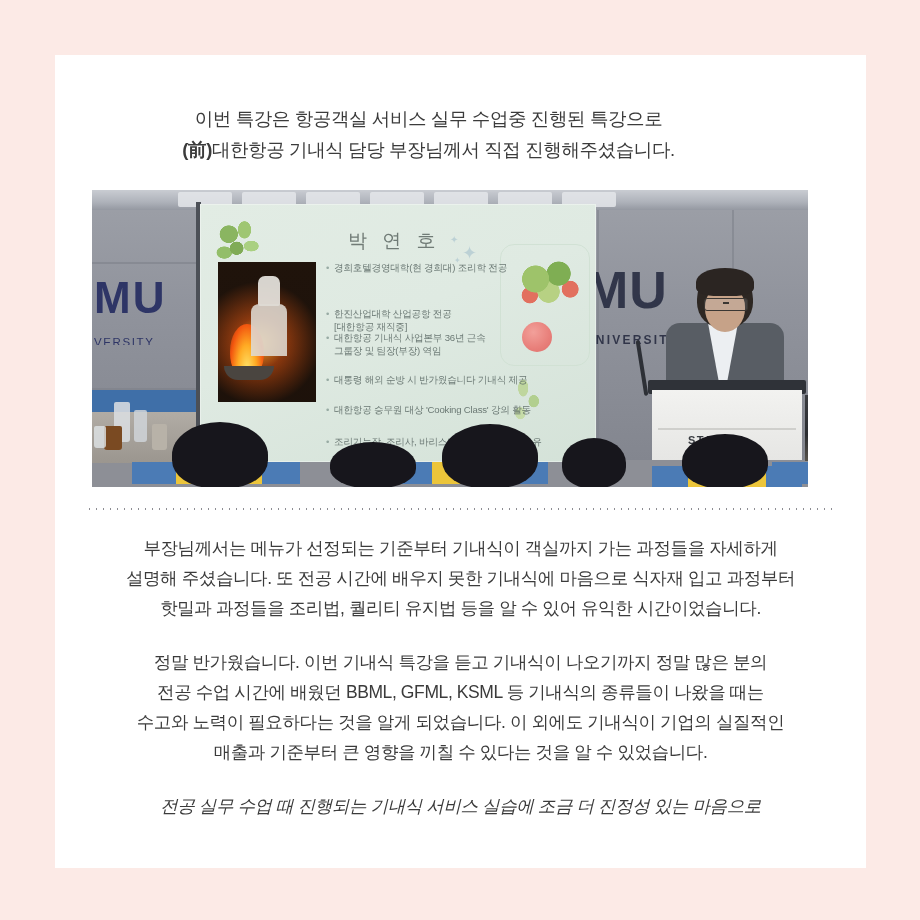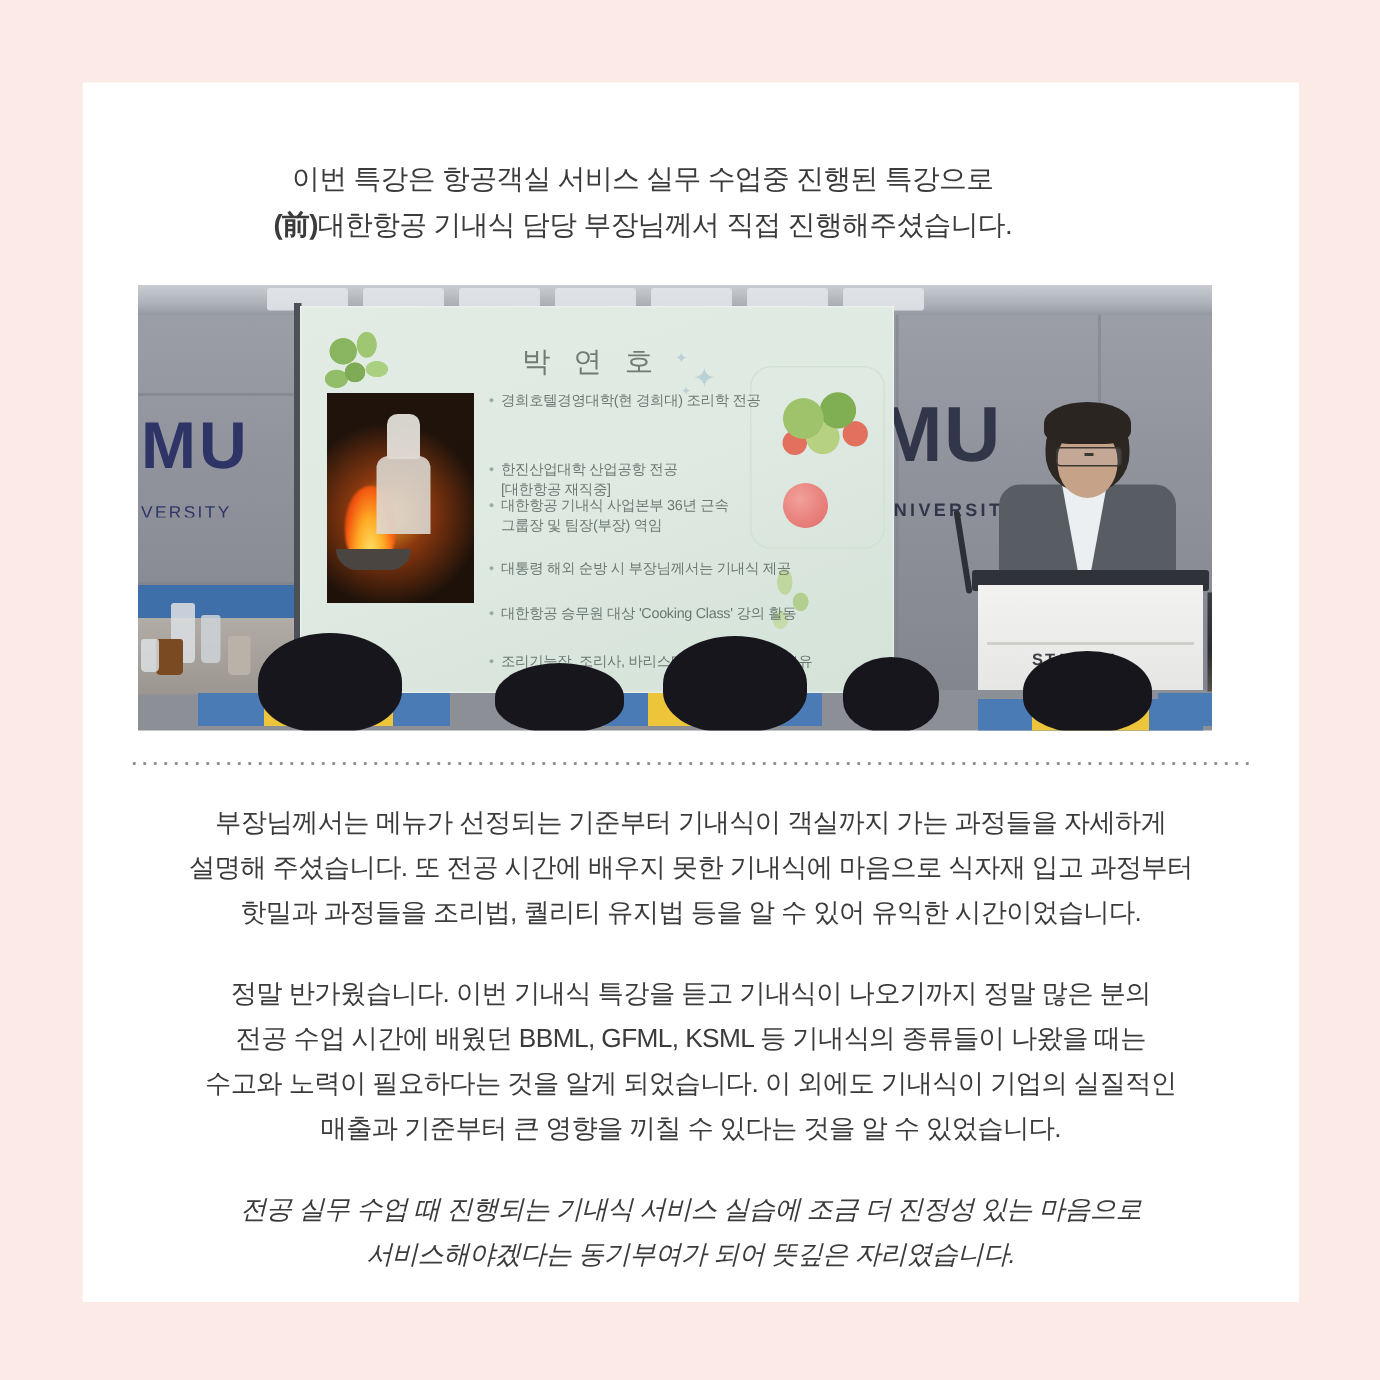--- a/index.html
+++ b/index.html
@@ -402,21 +402,21 @@
         </div>
         <div class="bullet-row" style="left:126px; top:88px;margin-top:16px;">
           <span class="dot">•</span><span>한진산업대학 산업공항 전공</span>
           <span class="ind">[대한항공 재직중]</span>
         </div>
         <div class="bullet-row" style="left:126px; top:128px;">
           <span class="dot">•</span><span>대한항공 기내식 사업본부 36년 근속</span>
           <span class="ind">그룹장 및 팀장(부장) 역임</span>
         </div>
         <div class="bullet-row" style="left:126px; top:170px;">
-          <span class="dot">•</span><span>대통령 해외 순방 시 부장님께서는 기내식 제공</span>
+          <span class="dot">•</span><span>대통령 해외 순방 시 반가웠습니다 기내식 제공</span>
         </div>
         <div class="bullet-row" style="left:126px; top:200px;">
           <span class="dot">•</span><span>대한항공 승무원 대상 'Cooking Class' 강의 활동</span>
         </div>
         <div class="bullet-row" style="left:126px; top:232px;">
           <span class="dot">•</span><span>조리기능장, 조리사, 바리스타 등 자격증 다수 보유</span>
         </div>
       </div>
 
       <div class="ph-layer" id="mic"></div>
@@ -459,18 +459,17 @@
         <span class="pl">핫밀과 과정들을 조리법, 퀄리티 유지법 등을 알 수 있어 유익한 시간이었습니다.</span>
       </div>
       <div class="para">
         <span class="pl">정말 반가웠습니다. 이번 기내식 특강을 듣고 기내식이 나오기까지 정말 많은 분의</span>
         <span class="pl">전공 수업 시간에 배웠던 BBML, GFML, KSML 등 기내식의 종류들이 나왔을 때는</span>
         <span class="pl">수고와 노력이 필요하다는 것을 알게 되었습니다. 이 외에도 기내식이 기업의 실질적인</span>
         <span class="pl">매출과 기준부터 큰 영향을 끼칠 수 있다는 것을 알 수 있었습니다.</span>
       </div>
       <div class="para">
         <span class="pl">전공 실무 수업 때 진행되는 기내식 서비스 실습에 조금 더 진정성 있는 마음으로</span>
-        <span class="pl">서비스해야겠다는 동기부여가 되어 뜻깊은 자리였습니다.</span>
       </div>
     </div>
 
   </div>
 </div>
 
 </body></html>

